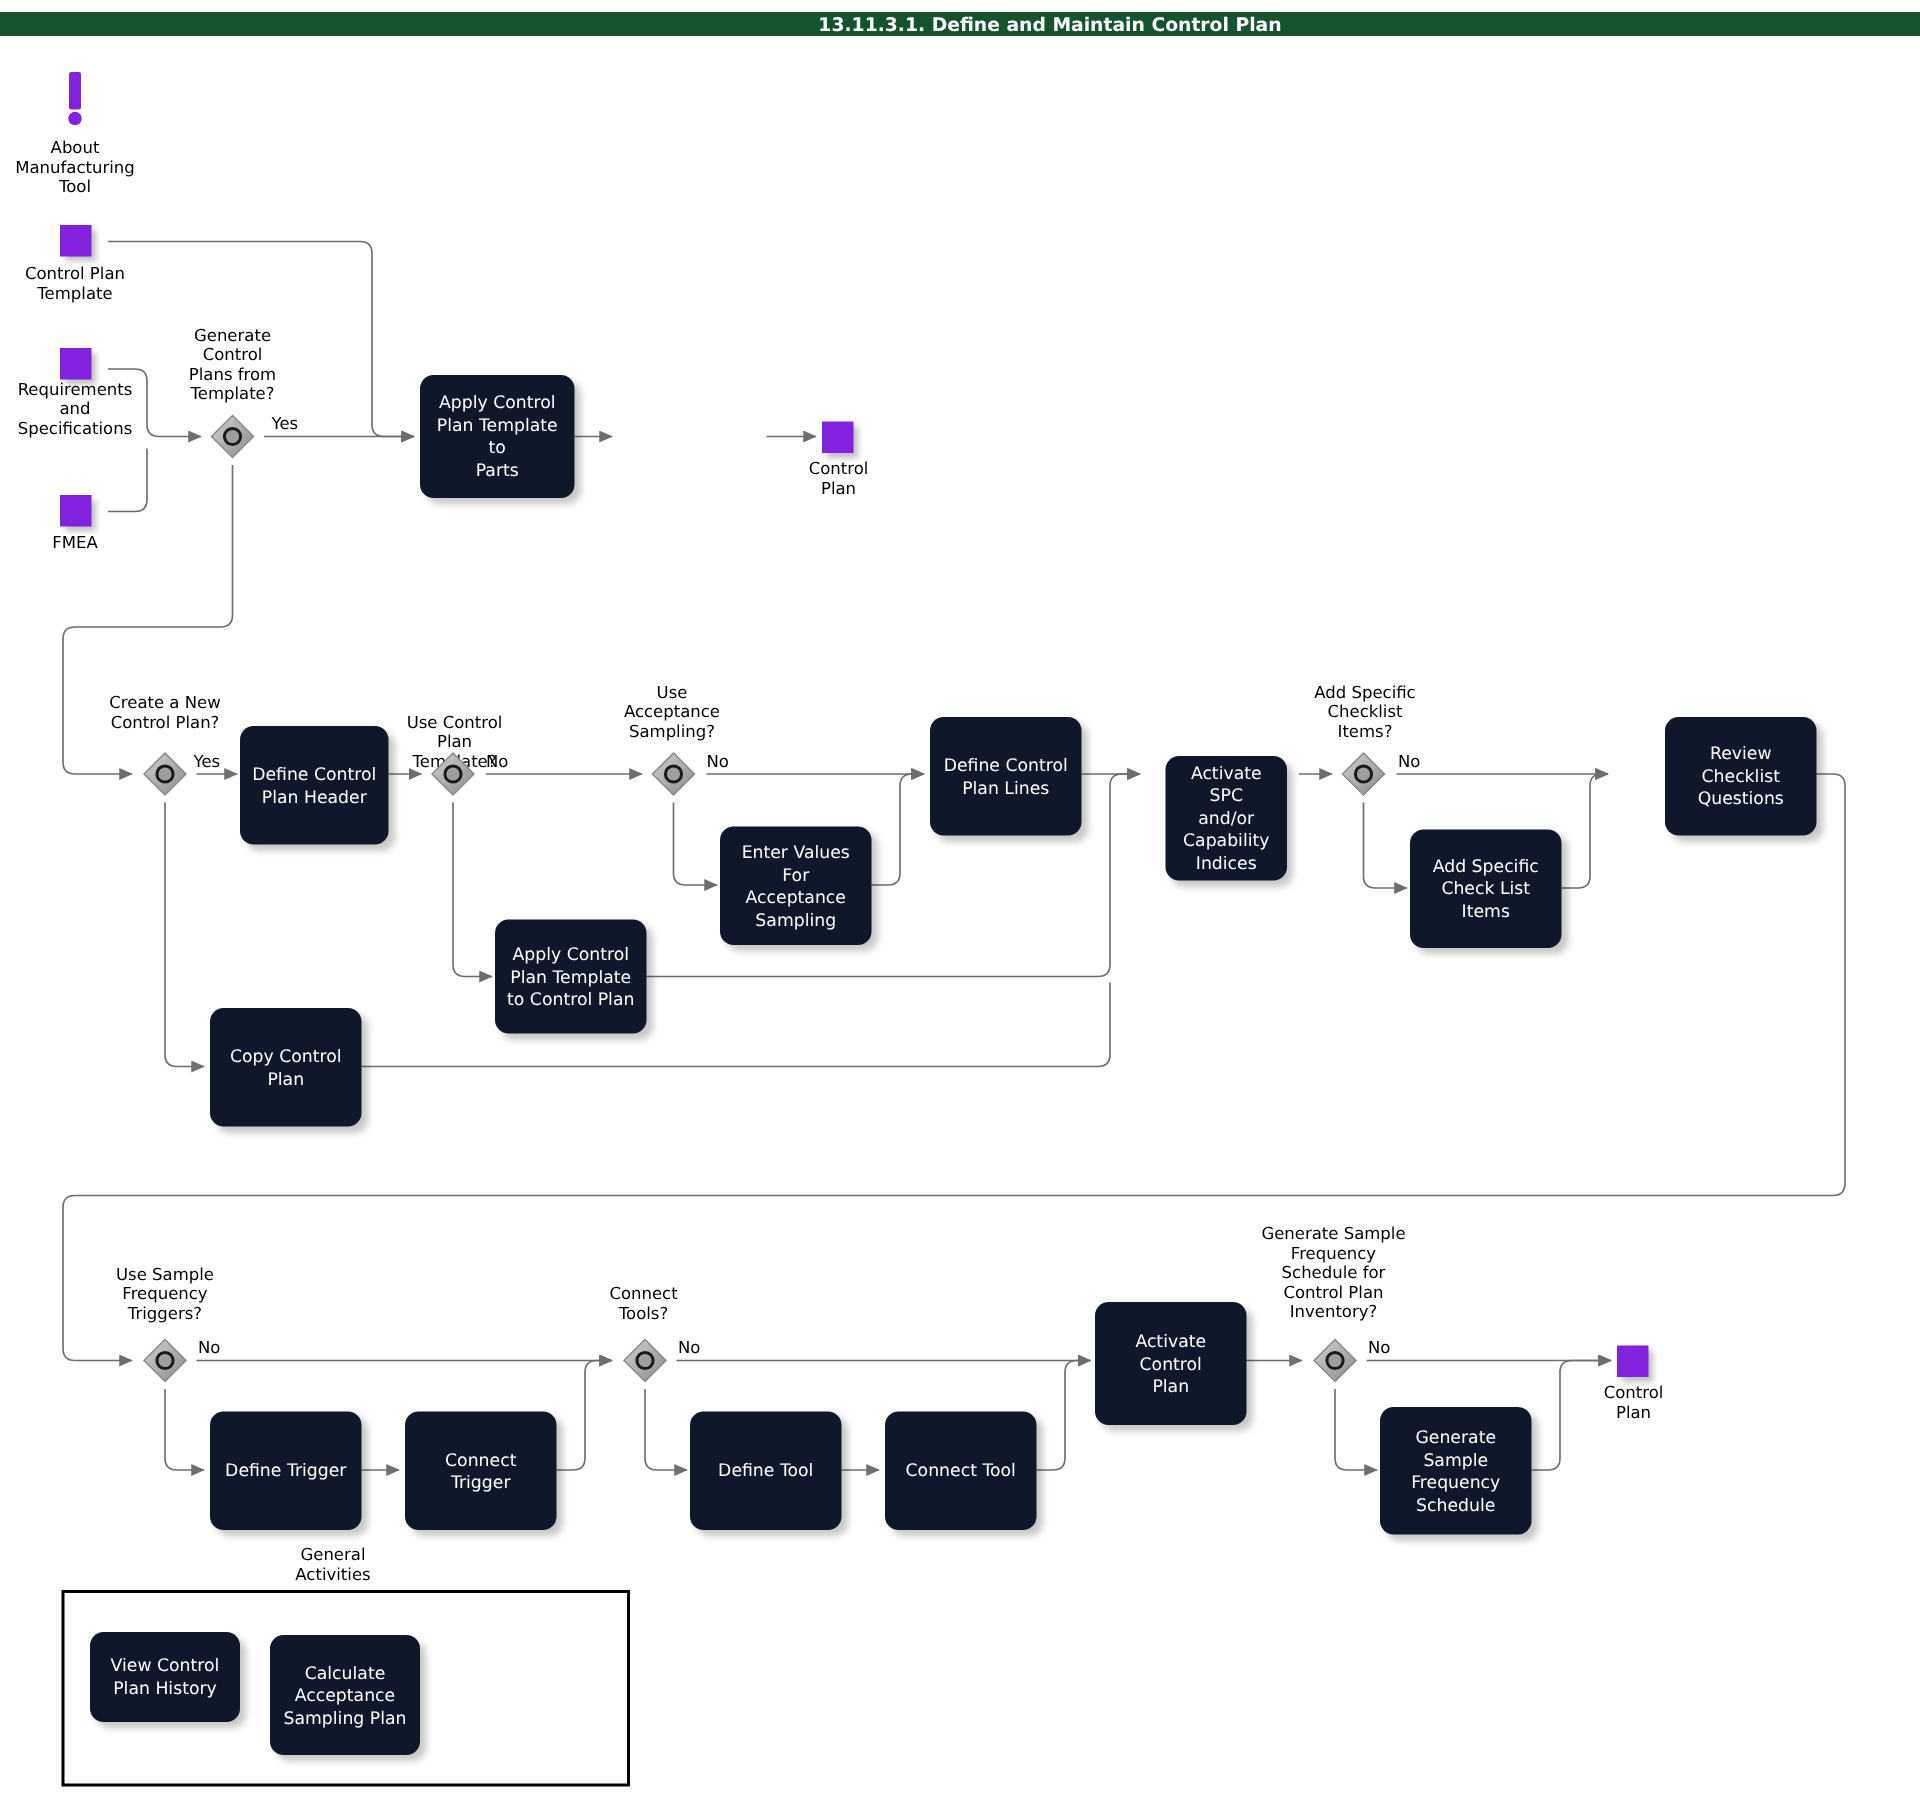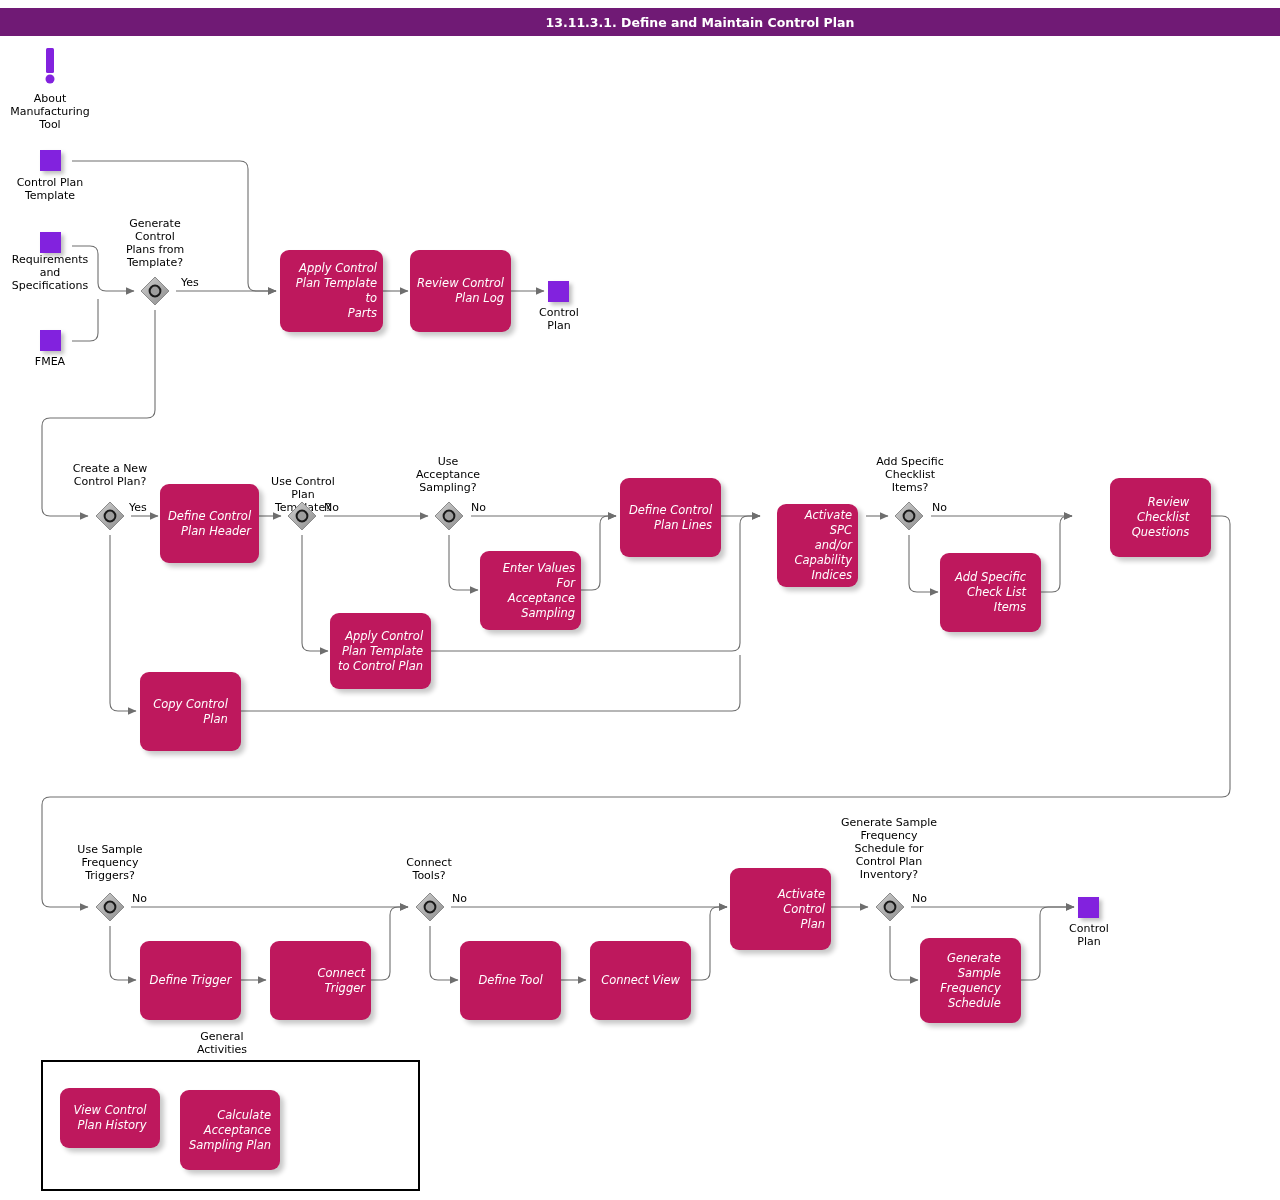--- a/index.html
+++ b/index.html
@@ -12,22 +12,22 @@
     position: relative;
     width: 1280px;
     height: 1200px;
     background: #ffffff;
     overflow: hidden;
   }
   
   #titlebar {
     position: absolute;
     left: 0; top: 8px;
-    width: 1280px; height: 28px;
-    background: #701a75;
+    width: 1280px; height: 16px;
+    background: #14532d;
   }
   #titlebar .title {
     position: absolute;
     left: 0; right: 0;
     top: 50%;
     transform: translateY(-50%);
     text-align: center;
     color: #ffffff;
     font-family: "DejaVu Sans", sans-serif;
     font-weight: bold;
@@ -38,34 +38,33 @@
   
   #wires {
     position: absolute;
     left: 0; top: 0;
     width: 1280px; height: 1200px;
     pointer-events: none;
   }
   
   .task {
     position: absolute;
-    background: #be185d;
+    background: #0f172a;
     border-radius: 9px;
     color: #ffffff;
     font-family: "DejaVu Sans", sans-serif;
     font-size: 11.5px;
     line-height: 15px;
-    text-align: right;
+    text-align: center;
     display: flex;
     align-items: center;
     justify-content: center;
     padding: 4px 6px;
     box-shadow: 4px 4px 5px rgba(0,0,0,0.22);
     white-space: pre-line;
-    font-style: italic;
   }
   
   .dataobj {
     position: absolute;
     width: 21px; height: 21px;
     background: #8222DE;
     box-shadow: 3px 3px 4px rgba(0,0,0,0.25);
   }
   .objlabel {
     position: absolute;
@@ -330,22 +329,20 @@
       <path d="M15,1 L29,15 L15,29 L1,15 Z" fill="url(#gg1)" stroke="#8A8A8A" stroke-width="1"></path>
       <circle cx="15" cy="15" r="5.4" fill="#9E9E9E" stroke="#1A1A1A" stroke-width="2"></circle>
     </svg>
   </div>
   <div class="branchlabel" style="left:912px; top:892px;">No</div>
 
   <div class="task" style="left:280px; top:250px; width:103px; height:82px;">Apply Control
 Plan Template to
 Parts</div>
 
-  <div class="task" style="left:410px; top:250px; width:101px; height:82px;">Review Control
-Plan Log</div>
 
   <div class="task" style="left:160px; top:484px; width:99px; height:79px;">Define Control
 Plan Header</div>
 
   <div class="task" style="left:140px; top:672px; width:101px; height:79px;">Copy Control
 Plan</div>
 
   <div class="task" style="left:330px; top:613px; width:101px; height:76px;">Apply Control
 Plan Template
 to Control Plan</div>
@@ -369,21 +366,21 @@
   <div class="task" style="left:1080px; top:478px; width:101px; height:79px;margin-left:30px;">Review
 Checklist
 Questions</div>
 
   <div class="task" style="left:140px; top:941px; width:101px; height:79px;">Define Trigger</div>
 
   <div class="task" style="left:270px; top:941px; width:101px; height:79px;">Connect Trigger</div>
 
   <div class="task" style="left:460px; top:941px; width:101px; height:79px;">Define Tool</div>
 
-  <div class="task" style="left:590px; top:941px; width:101px; height:79px;">Connect View</div>
+  <div class="task" style="left:590px; top:941px; width:101px; height:79px;">Connect Tool</div>
 
   <div class="task" style="left:730px; top:868px; width:101px; height:82px;">Activate Control
 Plan</div>
 
   <div class="task" style="left:920px; top:938px; width:101px; height:85px;">Generate
 Sample
 Frequency
 Schedule</div>
 
   <div class="grouplabel" style="left:160px; top:1030px; width:124px;">General

